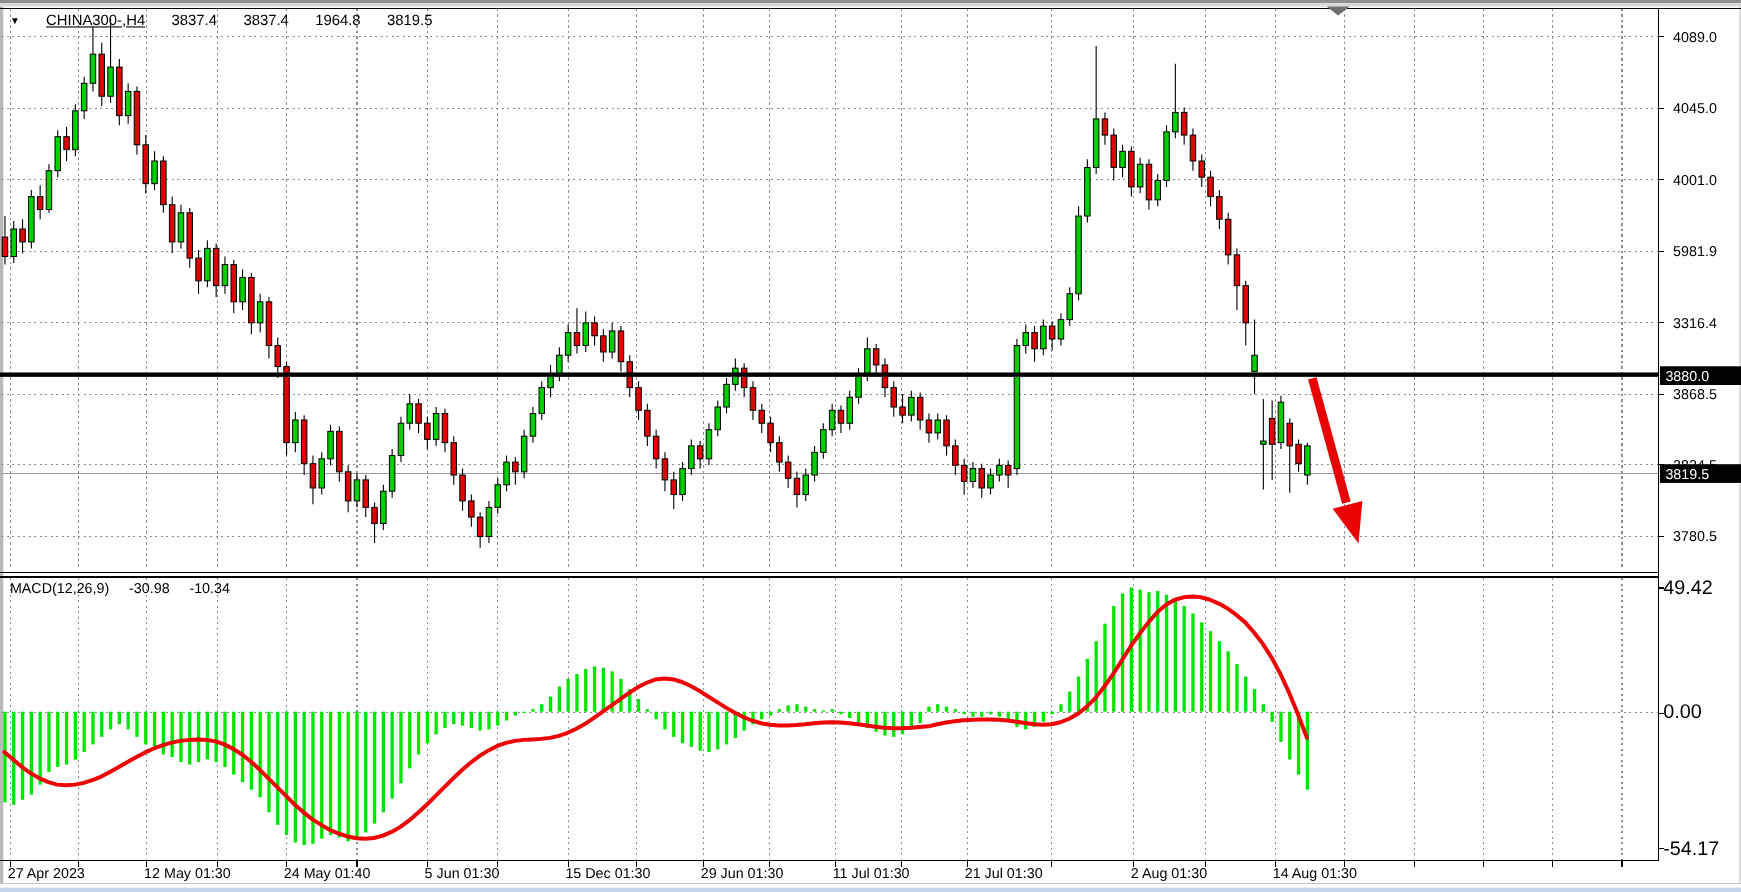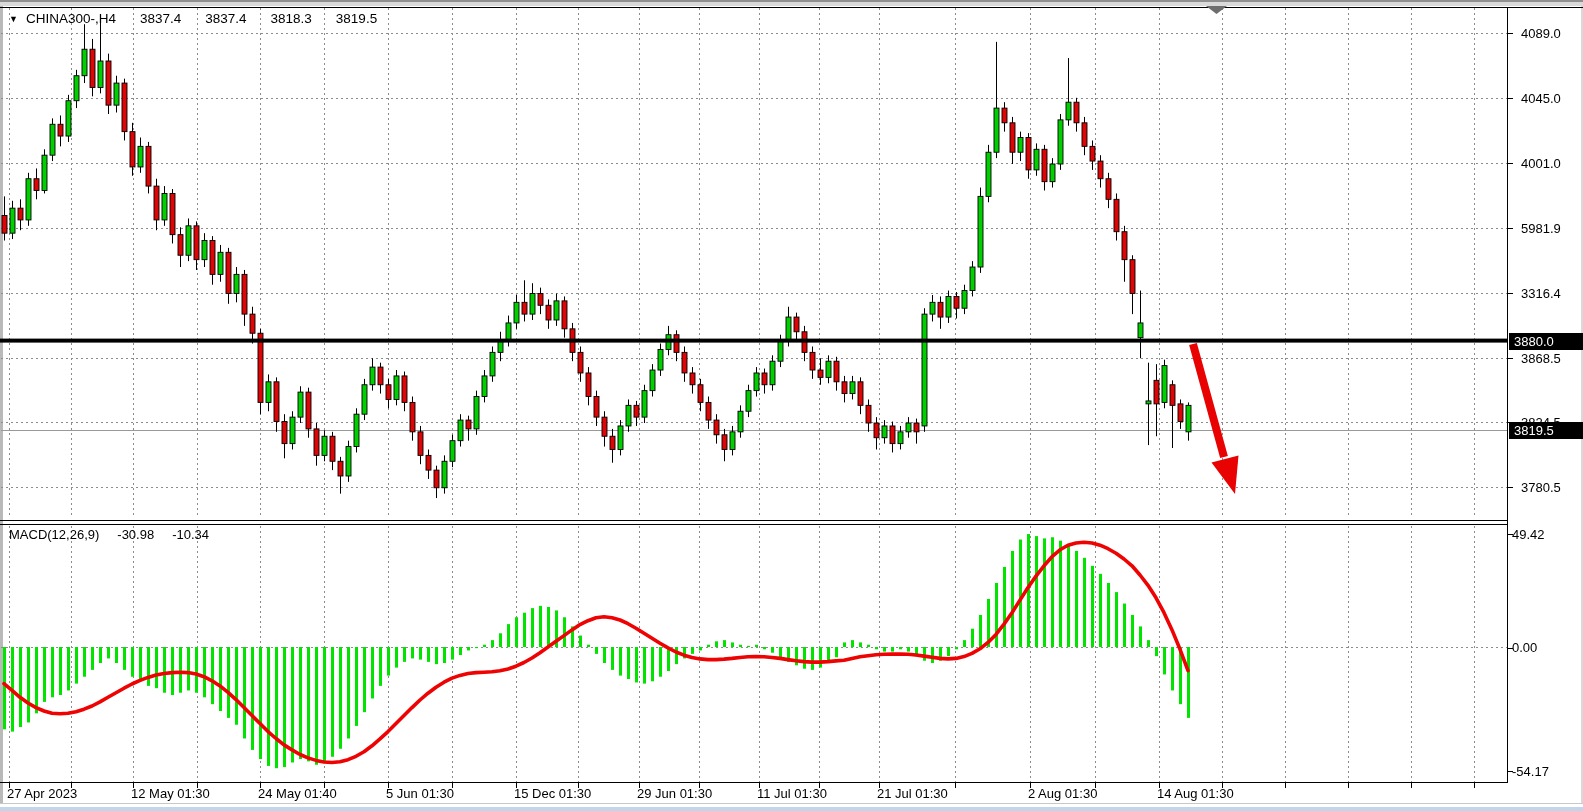--- a/index.html
+++ b/index.html
@@ -7,25 +7,25 @@
           font-family:"Liberation Sans","DejaVu Sans",sans-serif;color:#000;}
   .edge-top{position:absolute;left:0;top:0;width:1583px;height:6px;
             background:linear-gradient(#8f8f8f 0 40%,#d9d9d9 40% 100%);}
   .edge-left{position:absolute;left:0;top:6px;width:3px;height:797px;background:#b9b9b9;}
   .edge-right{position:absolute;right:0;top:6px;width:2px;height:797px;background:#d9d9d9;}
   .edge-bottom{position:absolute;left:0;bottom:0;width:1583px;height:4px;background:#c2d5ea;}
   svg.layer{position:absolute;left:0;top:0;}
   .hdr{position:absolute;left:9px;top:11px;font-size:13.5px;white-space:nowrap;}
   .hdr .tri{font-size:9px;margin-right:6px;position:relative;top:-1px;}
   .hdr span.v{margin-left:24px;}
-  .hdr .sym{margin-left:2px;}
+  .hdr .sym{margin-left:18px;text-decoration:underline;}
   .macd-lbl{position:absolute;left:9px;top:527px;font-size:13px;white-space:nowrap;}
   .macd-lbl span.v{margin-left:18px;}
   .ylab{position:absolute;left:1521px;height:15px;line-height:15px;font-size:13px;white-space:nowrap;}
-  .mlab{position:absolute;left:1512px;height:15px;line-height:15px;font-size:13px;white-space:nowrap;}
+  .mlab{position:absolute;left:1512px;height:15px;line-height:15px;font-size:18px;white-space:nowrap;}
   .xlab{position:absolute;top:786px;height:15px;line-height:15px;font-size:13px;white-space:nowrap;}
   .badge{position:absolute;left:1509px;width:71px;height:17px;line-height:17px;
          font-size:13px;padding-left:5px;}
 </style>
 </head>
 <body>
 
 <div class="window">
   <div class="edge-top"></div>
   <div class="edge-left"></div>
@@ -590,21 +590,21 @@
         <line x1="1222.5" y1="782" x2="1222.5" y2="788" stroke="#000000" shape-rendering="crispEdges"></line>
         <line x1="1285.5" y1="782" x2="1285.5" y2="788" stroke="#000000" shape-rendering="crispEdges"></line>
         <line x1="1348.5" y1="782" x2="1348.5" y2="788" stroke="#000000" shape-rendering="crispEdges"></line>
         <line x1="1411.5" y1="782" x2="1411.5" y2="788" stroke="#000000" shape-rendering="crispEdges"></line>
         <line x1="1474.5" y1="782" x2="1474.5" y2="788" stroke="#000000" shape-rendering="crispEdges"></line>
       </g>
       <polygon points="1206,6 1227,6 1216.5,14" fill="#6e6e6e"></polygon>
     </svg>
 
   <div class="hdr">
-    <span class="tri">▼</span><span class="sym">CHINA300-,H4</span><span class="v">3837.4</span><span class="v">3837.4</span><span class="v">3818.3</span><span class="v">3819.5</span>
+    <span class="tri">▼</span><span class="sym">CHINA300-,H4</span><span class="v">3837.4</span><span class="v">3837.4</span><span class="v">1964.8</span><span class="v">3819.5</span>
   </div>
 
   <div class="macd-lbl">
     <span>MACD(12,26,9)</span><span class="v">-30.98</span><span class="v">-10.34</span>
   </div>
 
   <div id="price-labels">
       <div class="ylab" style="top: 26px;">4089.0</div>
       <div class="ylab" style="top: 91px;">4045.0</div>
       <div class="ylab" style="top: 156px;">4001.0</div>

